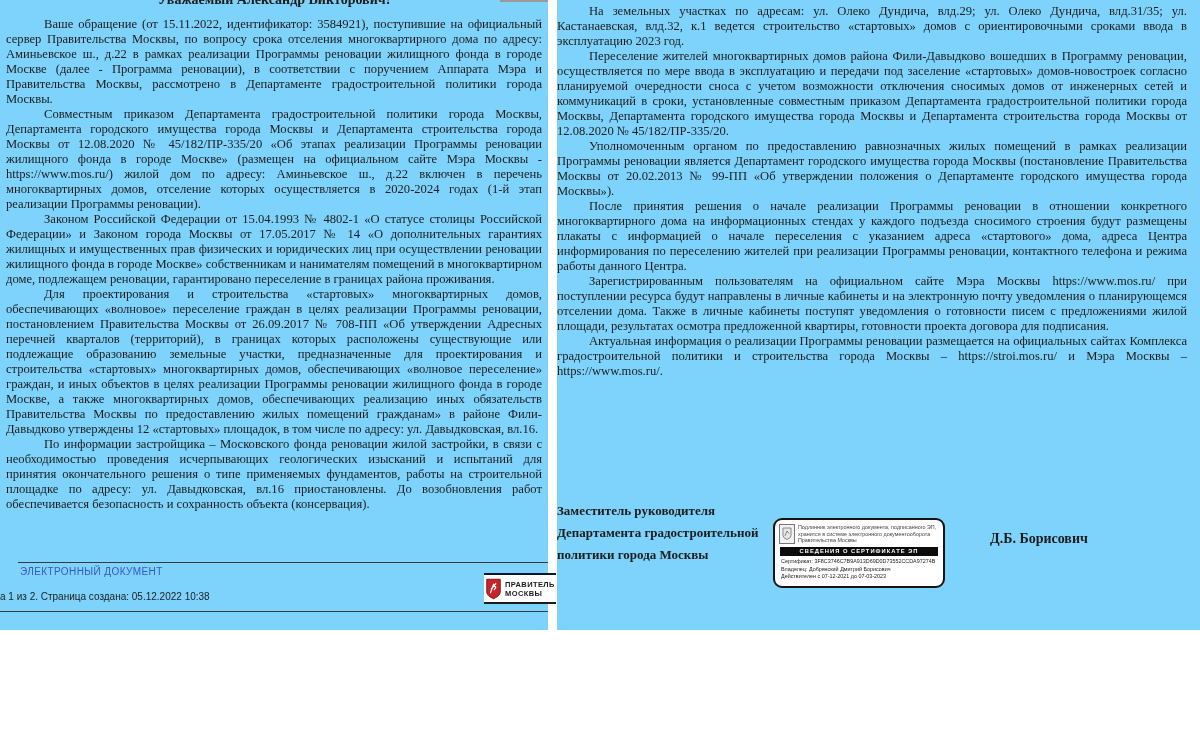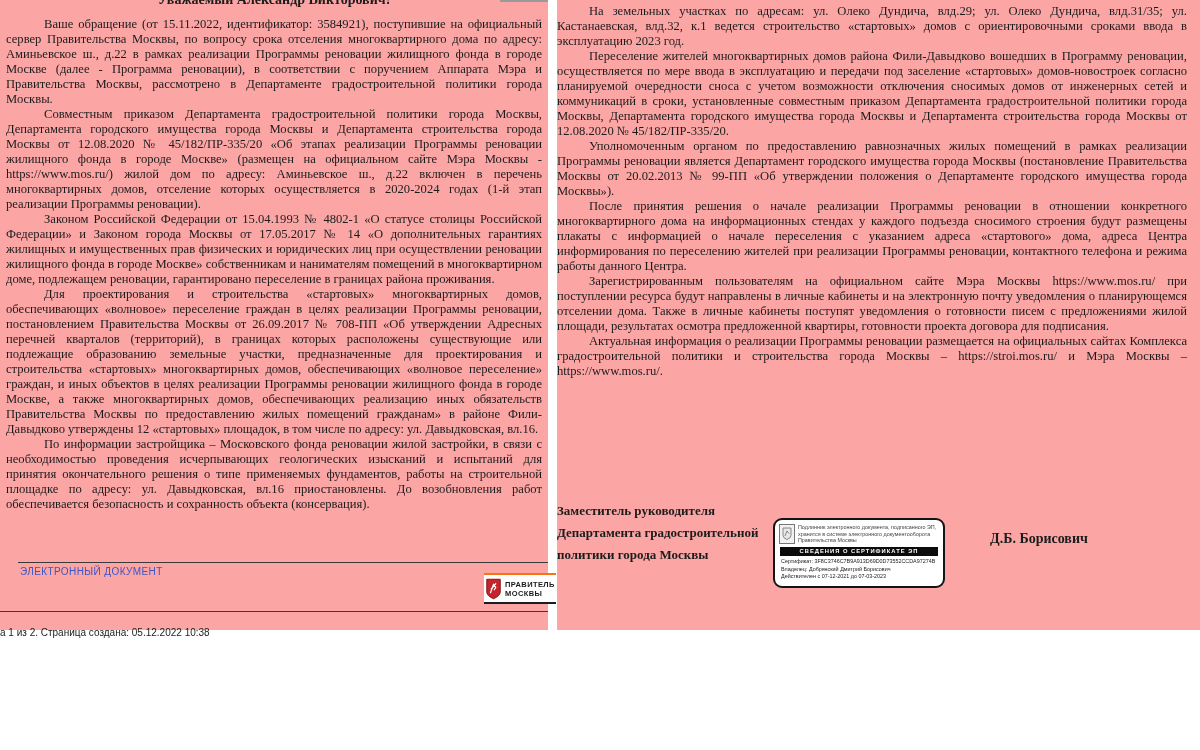--- a/index.html
+++ b/index.html
@@ -1,20 +1,20 @@
 <!DOCTYPE html>
 <html><head>
 <meta charset="utf-8">
 <style>
   html,body{margin:0;padding:0;}
   body{
     width:1200px;height:750px;background:#ffffff;overflow:hidden;position:relative;
     font-family:"Liberation Serif", serif;color:#1c1c1c;
   }
-  .page{position:absolute;top:0;background:#fca5a5;}
+  .page{position:absolute;top:0;background:#7dd3fc;}
   .page1{left:0;width:548px;height:630px;}
   .page2{left:557px;width:643px;height:630px;}
 
   .salutation{
     position:absolute;left:6px;top:-9px;width:536px;margin:0;
     text-align:center;font-weight:bold;font-size:14px;line-height:18px;
   }
   .body-col{position:absolute;font-size:12.6px;line-height:15px;text-align:justify;}
   .body-col p{margin:0;text-indent:38px;}
   .page1 .body-col{left:6px;top:17px;width:536px;}
@@ -29,24 +29,24 @@
   .f-link{
     position:absolute;left:20px;top:566px;
     font-family:"Liberation Sans", sans-serif;font-size:10px;letter-spacing:.4px;
     color:#3a56c4;cursor:pointer;
   }
   .f-reg{
     position:absolute;left:0;font-family:"Liberation Sans", sans-serif;
     font-size:10px;color:#222;white-space:nowrap;
   }
   .f-reg1{top:579px;}
-  .f-reg2{top:591px;margin-top:36px;}
+  .f-reg2{top:591px;}
   .gov-logo{
     position:absolute;left:484px;top:573px;width:72px;height:31px;
-    border-top:2px solid #f97316;border-bottom:2px solid #1d1d1d;
+    border-top:2px solid #0f172a;border-bottom:2px solid #1d1d1d;
     display:flex;align-items:center;gap:4px;background:#fff;box-sizing:border-box;padding:2px 0 2px 2px;
   }
   .gov-logo .txt{
     font-family:"Liberation Sans", sans-serif;font-weight:bold;font-size:7.5px;
     line-height:9px;letter-spacing:.4px;color:#1b1b1b;
   }
 
   
   .sig-title{
     position:absolute;left:0;top:500px;width:300px;

